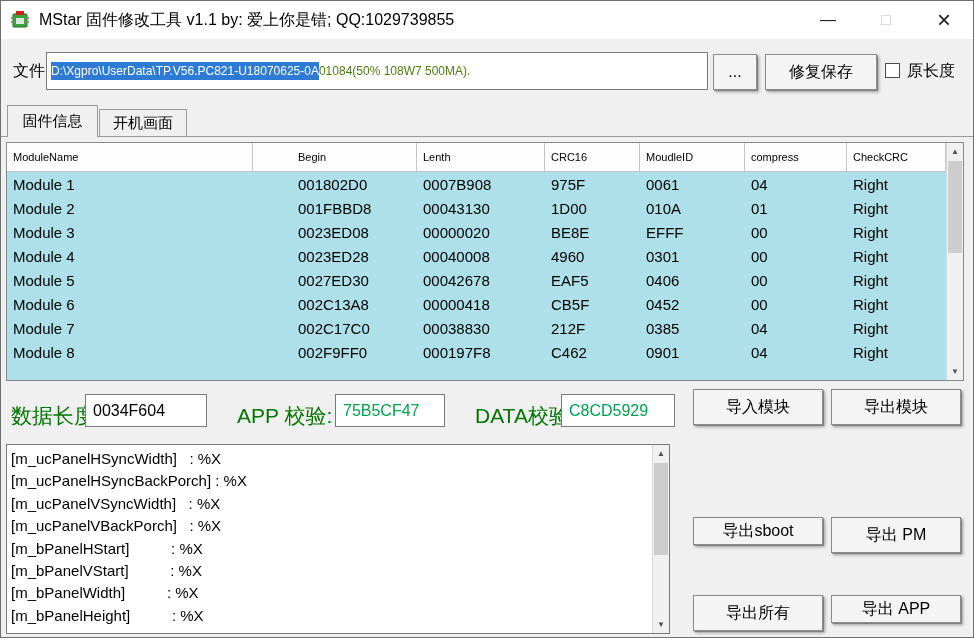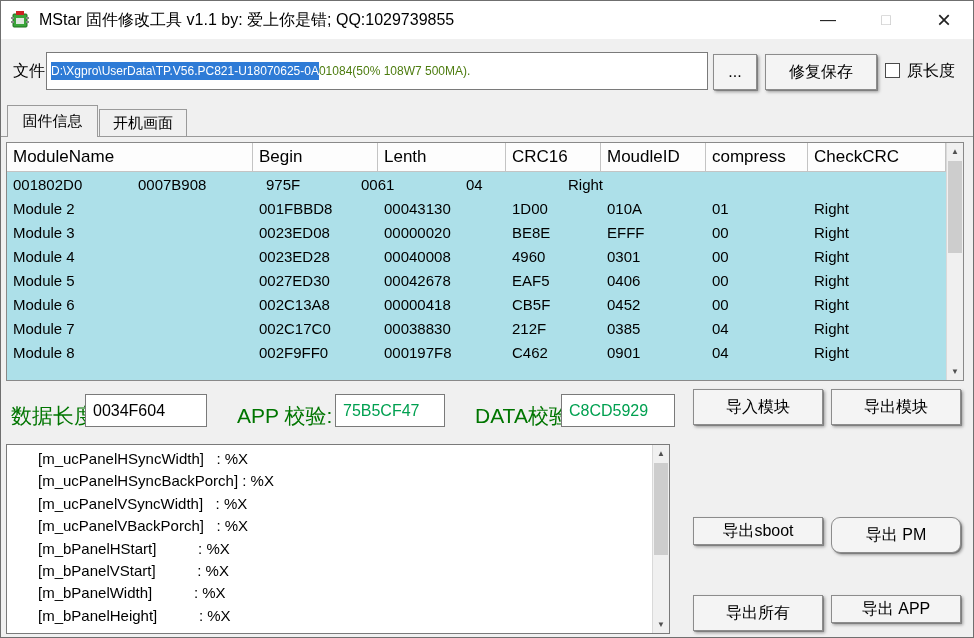--- a/index.html
+++ b/index.html
@@ -42,26 +42,26 @@
        background:#f0f0f0;border:1px solid #9a9a9a;box-sizing:border-box;cursor:pointer;color:#000;}
   .tab.active{left:6px;top:104px;width:91px;height:32px;border-bottom:none;z-index:3;}
   .tab.inactive{left:98px;top:108px;width:88px;height:28px;z-index:1;}
   .tabline{position:absolute;left:0;top:135px;width:100%;height:1px;background:#9a9a9a;z-index:2;}
 
   
   .table-wrap{position:absolute;left:5px;top:141px;width:958px;height:239px;background:#fff;
               border:1px solid #898989;box-sizing:border-box;overflow:hidden;}
   .t-header{display:flex;height:29px;width:calc(100% - 17px);background:#fdfdfd;
             border-bottom:1px solid #c4c4c4;box-sizing:border-box;}
-  .h-cell{font-size:17px;color:#000;display:flex;align-items:center;padding-left:6px;
+  .h-cell{font-size:11px;color:#000;display:flex;align-items:center;padding-left:6px;
           border-right:1px solid #c4c4c4;box-sizing:border-box;overflow:hidden;white-space:nowrap;}
   .t-row{display:flex;height:24px;width:calc(100% - 17px);background:var(--row-bg,#ade0e9);}
   .cell{font-size:15px;color:#000;display:flex;align-items:center;padding-left:6px;
         box-sizing:border-box;overflow:hidden;white-space:nowrap;}
-  .c0{width:246px;} .c1{width:125px;} .c2{width:128px;} .c3{width:95px;}
+  .c0{width:246px;} .c1{width:125px;margin-left:39px;} .c2{width:128px;} .c3{width:95px;}
   .c4{width:105px;} .c5{width:102px;} .c6{flex:1;}
   .partial-row{height:16px;width:calc(100% - 17px);background:var(--row-bg,#ade0e9);overflow:hidden;}
 
   
   .vscroll{position:absolute;top:0;right:0;bottom:0;width:17px;background:#f0f0f0;
            border-left:1px solid #d9d9d9;box-sizing:border-box;}
   .vscroll .arrow{position:absolute;left:0;width:100%;height:17px;display:flex;align-items:center;
                   justify-content:center;font-size:8px;color:#505050;cursor:pointer;}
   .vscroll .up{top:0;}
   .vscroll .down{bottom:0;}
@@ -74,28 +74,28 @@
   .lab-datalen{left:10px;top:401px;}
   .ed-datalen{left:84px;top:393px;width:122px;color:#000;}
   .lab-app{left:236px;top:401px;}
   .ed-app{left:334px;top:393px;width:110px;color:var(--value-green,#00a050);}
   .lab-data{left:474px;top:401px;}
   .ed-data{left:560px;top:393px;width:114px;color:var(--value-green,#00a050);}
 
   
   .log-wrap{position:absolute;left:5px;top:443px;width:664px;height:190px;background:#fff;
             border:1px solid #7a7a7a;box-sizing:border-box;overflow:hidden;}
-  .log-content{position:absolute;left:4px;top:3px;right:20px;bottom:2px;overflow:hidden;margin-left:27px;}
+  .log-content{position:absolute;left:4px;top:3px;right:20px;bottom:2px;overflow:hidden;}
   .log-line{font-size:15px;line-height:22.4px;color:#000;white-space:pre;}
 
   
   .btn-import{left:692px;top:388px;width:130px;height:36px;}
   .btn-export-module{left:830px;top:388px;width:130px;height:36px;}
   .btn-export-sboot{left:692px;top:516px;width:130px;height:28px;}
-  .btn-export-pm{left:830px;top:516px;width:130px;height:36px;border-radius:9px;}
+  .btn-export-pm{left:830px;top:516px;width:130px;height:36px;}
   .btn-export-all{left:692px;top:594px;width:130px;height:36px;}
   .btn-export-app{left:830px;top:594px;width:130px;height:28px;}
 </style>
 </head>
 <body>
 
 <div class="window">
 
   <div class="titlebar">
     <svg class="app-icon" viewBox="0 0 20 20">
@@ -134,20 +134,21 @@
       <div class="h-cell c0">ModuleName</div>
       <div class="h-cell c1">Begin</div>
       <div class="h-cell c2">Lenth</div>
       <div class="h-cell c3">CRC16</div>
       <div class="h-cell c4">MoudleID</div>
       <div class="h-cell c5">compress</div>
       <div class="h-cell c6">CheckCRC</div>
     </div>
     <div>
         <div class="t-row">
+          <div class="cell c0">Module 1</div>
           <div class="cell c1">001802D0</div>
           <div class="cell c2">0007B908</div>
           <div class="cell c3">975F</div>
           <div class="cell c4">0061</div>
           <div class="cell c5">04</div>
           <div class="cell c6">Right</div>
         </div>
         <div class="t-row">
           <div class="cell c0">Module 2</div>
           <div class="cell c1">001FBBD8</div>

